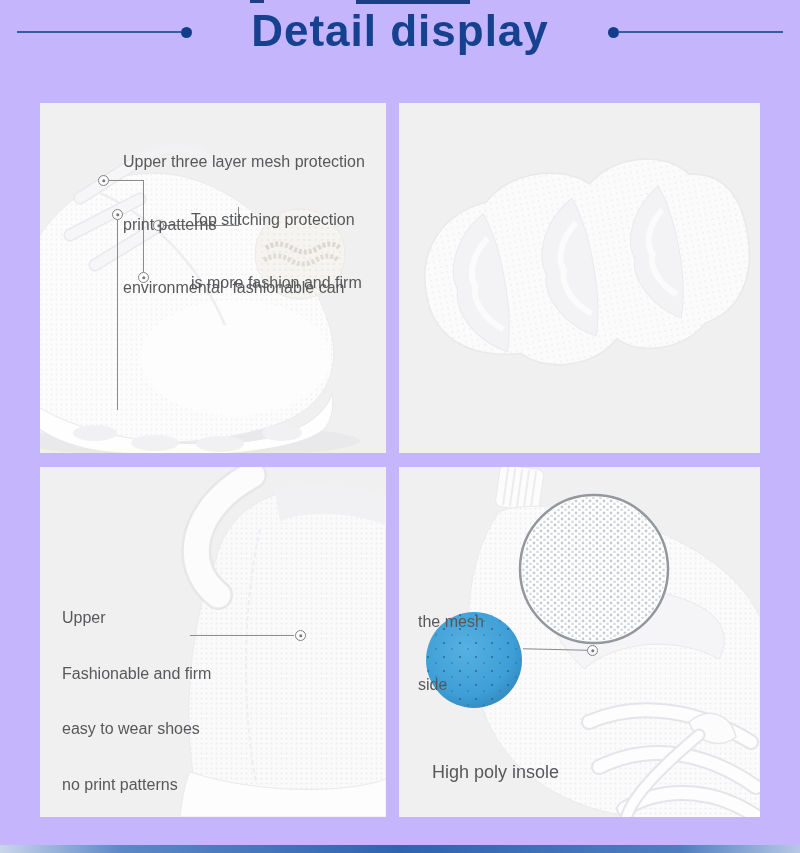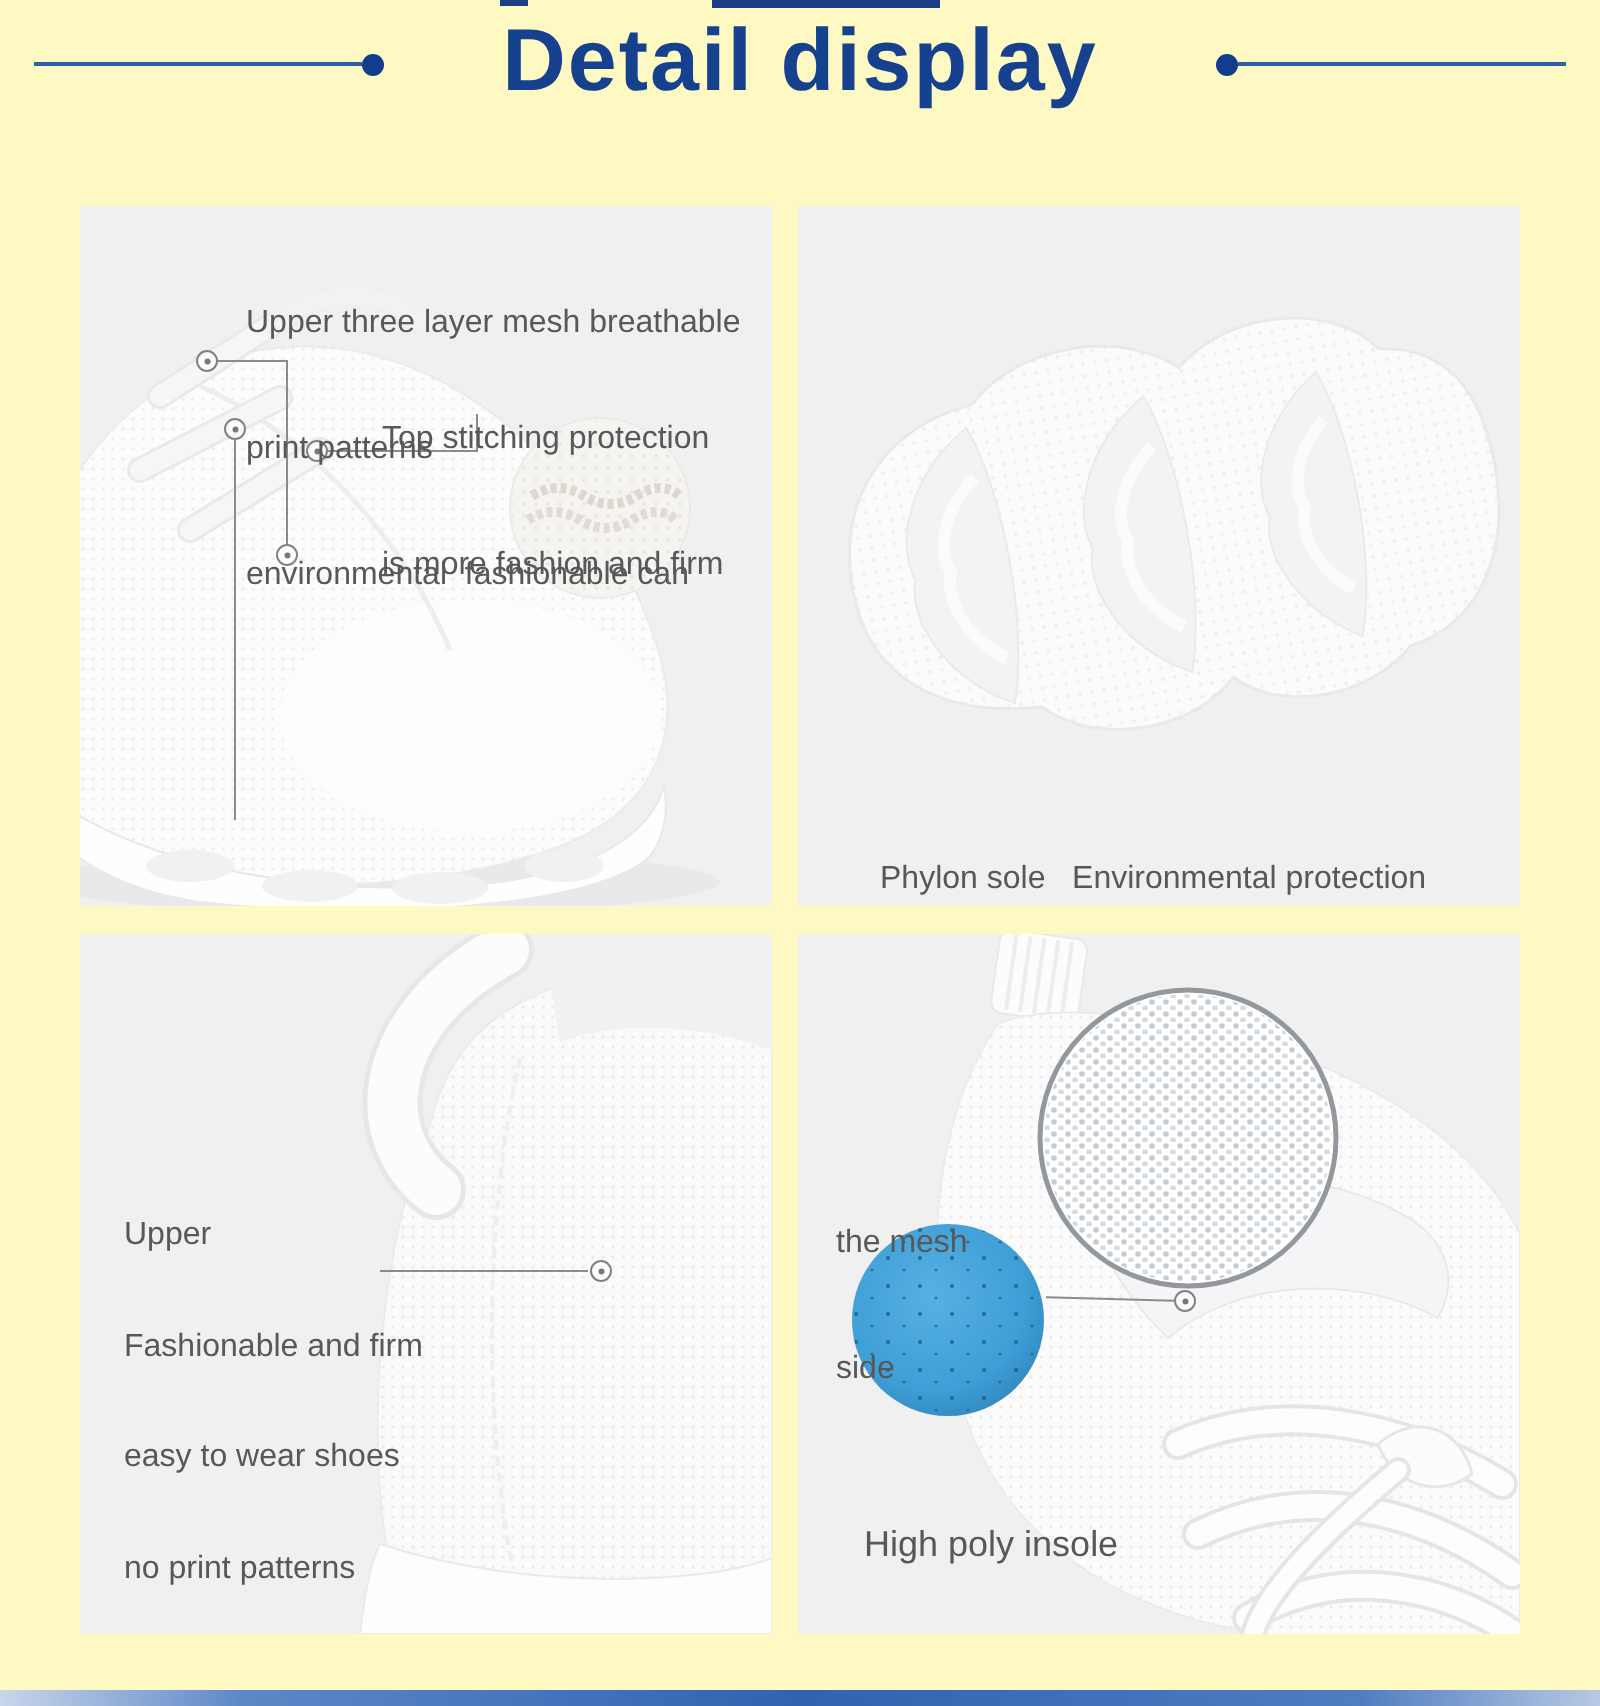--- a/index.html
+++ b/index.html
@@ -1,16 +1,16 @@
 <!DOCTYPE html>
 <html><head>
 <meta charset="utf-8">
 <style>
   html,body{margin:0;padding:0;background:#fff;}
-  .stage{position:relative;width:800px;height:853px;background:#fef9c3;overflow:hidden;
+  .stage{position:relative;width:800px;height:853px;background:#c4b5fd;overflow:hidden;
          font-family:"Liberation Sans",sans-serif;}
   
   .page-title{position:absolute;left:0;top:5px;width:100%;text-align:center;
               font-size:44px;line-height:52px;font-weight:bold;color:#15418f;letter-spacing:1px;}
   .deco-line{position:absolute;height:2px;background:#305fa8;top:31px;}
   .deco-dot{position:absolute;width:11px;height:11px;border-radius:50%;background:#123c8c;top:27px;}
   .edge-artifact{position:absolute;top:0;background:#1d3e85;}
   
   .panel{position:absolute;background:#f0f0f1;overflow:hidden;}
   .panel svg{position:absolute;left:0;top:0;}
@@ -83,21 +83,21 @@
     <div class="marker" style="left:72px;top:106px;"></div>
     <div class="marker" style="left:113px;top:117px;"></div>
     <div class="marker" style="left:98px;top:169px;"></div>
     <div class="cline" style="left:69px;top:77px;width:34px;height:1px;"></div>
     <div class="cline" style="left:103px;top:77px;width:1px;height:92px;"></div>
     <div class="cline" style="left:77px;top:117px;width:1px;height:190px;"></div>
     <div class="cline" style="left:124px;top:122px;width:74px;height:1px;"></div>
     <div class="cline" style="left:198px;top:104px;width:1px;height:19px;"></div>
 
     <div class="ann" style="left:83px;top:6px;">
-      <div>Upper three layer mesh breathable</div>
+      <div>Upper three layer mesh protection</div>
       <div>print patterns</div>
       <div>environmental  fashionable can</div>
     </div>
     <div class="ann" style="left:151px;top:64px;">
       <div>Top stitching protection</div>
       <div>is more fashion and firm</div>
     </div>
     <div class="ann" style="left:12px;top:308px;">
       
       
@@ -115,24 +115,20 @@
         <path d="M25,165 C25,118 55,88 100,84 C128,58 180,60 205,84 C233,60 285,64 305,92 C337,96 352,120 352,160 C352,205 330,236 295,241 C270,263 225,263 205,241 C180,265 130,263 108,239 C60,236 25,212 25,165 Z" fill="#fbfbfc" stroke="#e9e9ec" stroke-width="1.5"></path>
         <path d="M25,165 C25,118 55,88 100,84 C128,58 180,60 205,84 C233,60 285,64 305,92 C337,96 352,120 352,160 C352,205 330,236 295,241 C270,263 225,263 205,241 C180,265 130,263 108,239 C60,236 25,212 25,165 Z" fill="url(#mTR)" opacity="0.6"></path>
         <path d="M95,95 C60,115 50,150 57,165 C50,182 60,215 95,235 C108,198 108,130 95,95 Z" fill="#f3f3f6" stroke="#eaeaed" stroke-width="1"></path>
         <path d="M185,95 C150,115 140,150 147,165 C140,182 150,215 185,235 C198,198 198,130 185,95 Z" fill="#f3f3f6" stroke="#eaeaed" stroke-width="1"></path>
         <path d="M272,98 C240,118 230,150 237,165 C230,180 240,212 272,232 C285,196 285,132 272,98 Z" fill="#f3f3f6" stroke="#eaeaed" stroke-width="1"></path>
         <path d="M95,120 C75,135 70,155 75,165 C70,175 75,198 95,212" stroke="#fbfbfc" stroke-width="6" fill="none"></path>
         <path d="M185,120 C165,135 160,155 165,165 C160,175 165,198 185,212" stroke="#fbfbfc" stroke-width="6" fill="none"></path>
         <path d="M272,122 C254,136 250,154 255,164 C250,174 254,194 272,208" stroke="#fbfbfc" stroke-width="6" fill="none"></path>
       </g>
     </svg>
-    <div class="ann" style="left:41px;top:284px;">
-      <div>Phylon sole   Environmental protection</div>
-      
-    </div>
   </div>
 
   <div class="panel" style="left:40px;top:467px;width:346px;height:350px;">
     <svg width="346" height="350" viewBox="0 0 346 350">
       <defs>
         <pattern id="mBL" width="5" height="5" patternUnits="userSpaceOnUse">
           <circle cx="1.5" cy="1.5" r="0.9" fill="#e9e9ec"></circle>
         </pattern>
       </defs>
       <path d="M175,95 C185,52 215,28 265,20 C300,15 330,24 346,34 L346,314 C300,332 200,334 155,317 C142,252 150,155 175,95 Z" fill="#fafafb" stroke="#ebebee" stroke-width="1"></path>

